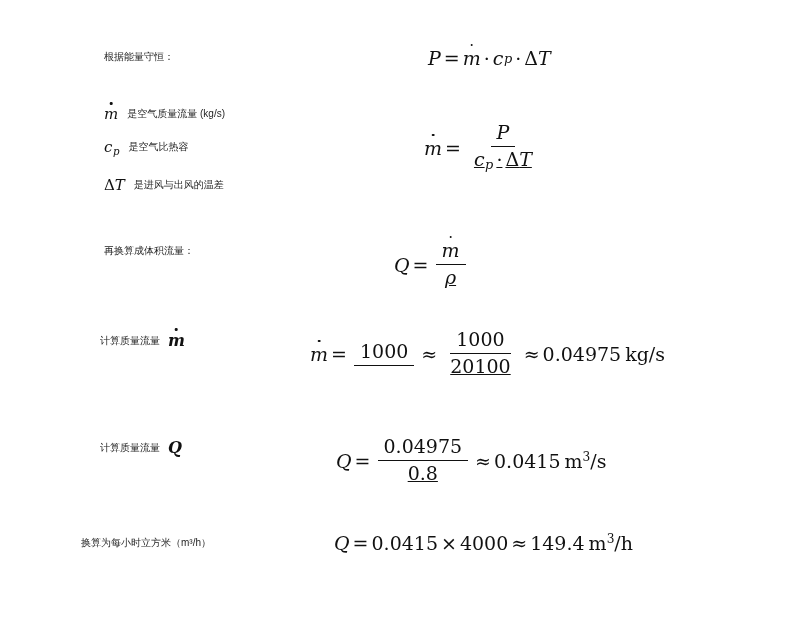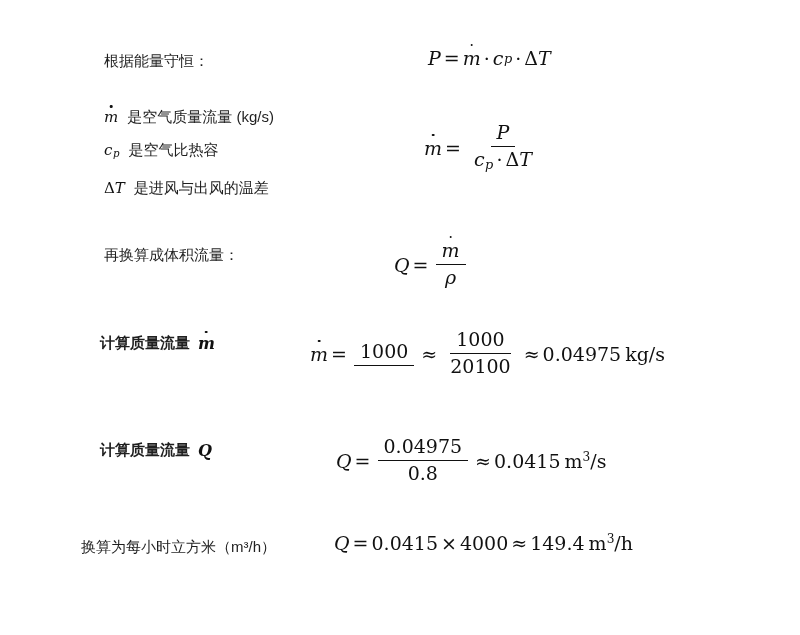--- a/index.html
+++ b/index.html
@@ -20,27 +20,27 @@
     width: 800px;
     height: 635px;
   }
   .row {
     position: absolute;
     display: flex;
     align-items: center;
   }
   .label-cn {
     font-family: "Liberation Sans", sans-serif;
-    font-size: 15px;
+    font-size: 10px;
     color: #1f1f1f;
     line-height: 1.6;
     white-space: nowrap;
   }
   .label-cn.bold {
-    font-weight: bold;
+    font-weight: normal;
   }
   .math {
     font-family: "DejaVu Serif", serif;
     font-style: italic;
     color: #111111;
     white-space: nowrap;
   }
   .math .up {
     font-style: normal;
   }
@@ -60,20 +60,21 @@
     top: -1px;
   }
   .frac > .num {
     padding: 0 6px 1px 6px;
     border-bottom: 1.2px solid #111;
     line-height: 1.25;
   }
   .frac > .den {
     padding: 1px 6px 0 6px;
     line-height: 1.25;
+    text-decoration: underline;
   }
   .inline-math {
     display: inline-flex;
     align-items: center;
   }
   
   .dotted {
     position: relative;
     display: inline-block;
     padding-top: 0;

